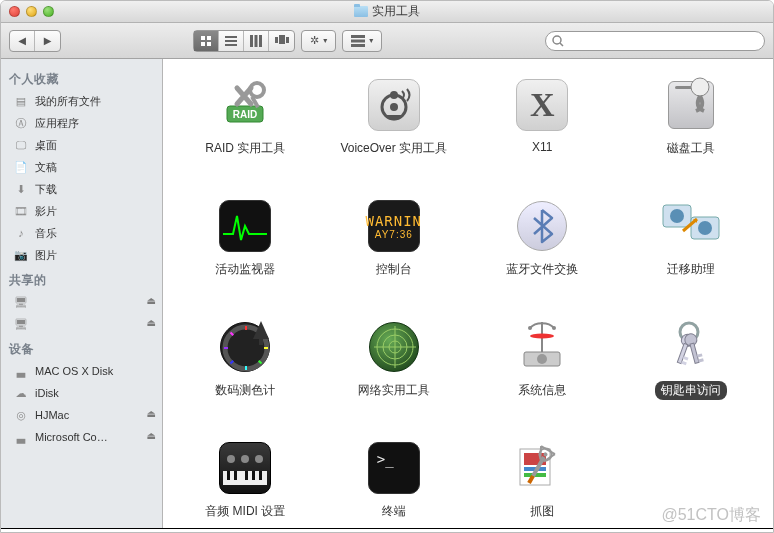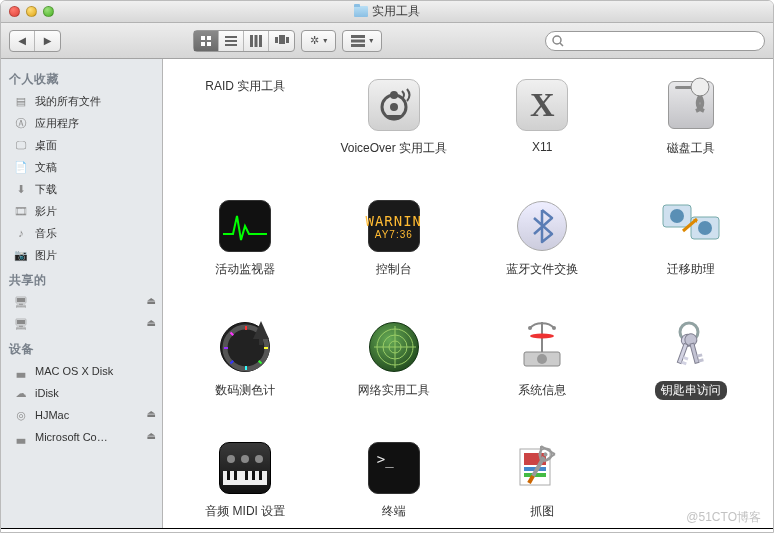--- a/index.html
+++ b/index.html
@@ -48,21 +48,21 @@
   .app-label { font-size: 12px; color: #333; text-align: center; padding: 1px 6px; border-radius: 8px; white-space: nowrap; }
   .app.selected .app-ico { filter: brightness(.95); }
   .app.selected .app-label { background: #404040; color: #fff; }
 
   
   .ico-square { width: 52px; height: 52px; border-radius: 10px; background: linear-gradient(#f0f0f0,#d0d0d0); border: 1px solid #bbb; display: flex; align-items: center; justify-content: center; font-size: 26px; color: #555; }
   .ico-round { width: 50px; height: 50px; border-radius: 50%; background: linear-gradient(#f0f0f0,#c8c8c8); border: 1px solid #aaa; display: flex; align-items: center; justify-content: center; font-size: 24px; color: #555; }
   .ico-hd { width: 46px; height: 48px; border-radius: 6px; background: linear-gradient(#e8e8ea,#c2c2c6); border: 1px solid #999; position: relative; }
   .ico-hd::after { content: ""; position: absolute; top: 4px; left: 6px; right: 6px; height: 3px; background: #888; border-radius: 2px; }
 
-  .watermark { position: absolute; right: 12px; bottom: 6px; font-size: 12px; color: #c2c2c2; pointer-events: none; }
+  .watermark { position: absolute; right: 12px; bottom: 6px; font-size: 16px; color: #c2c2c2; pointer-events: none; }
   .bottom-border { position:absolute; left:0; right:0; bottom:0; height:4px; border-top:1px solid #000; background:#fff; }
 </style>
 </head>
 <body>
 
 <div class="window">
 
   <div class="titlebar">
     <div class="traffic">
       <div class="dot red"></div>
@@ -204,20 +204,29 @@
         </div>
         <div class="side-item">
           <span class="side-ico">▃</span>
           <span>Microsoft Co…</span>
           <span class="eject">⏏</span>
         </div>
       </div>
     <div class="content">
       <div class="grid" id="grid">
           <div class="app">
+            <div class="app-ico">
+              <div><svg width="56" height="56">
+                  <rect x="10" y="30" width="36" height="16" rx="3" fill="#5a5" stroke="#383"></rect>
+                  <text x="28" y="42" text-anchor="middle" fill="#fff" font-size="10" font-weight="bold">RAID</text>
+                  <path d="M20 12 L34 28 M34 12 L20 28" stroke="#999" stroke-width="5" stroke-linecap="round"></path>
+                  <circle cx="40" cy="14" r="7" fill="none" stroke="#999" stroke-width="4"></circle>
+                  <rect x="36" y="20" width="4" height="12" fill="#999" transform="rotate(-30 38 26)"></rect>
+                </svg></div>
+            </div>
             <div class="app-label">RAID 实用工具</div>
           </div>
           <div class="app">
             <div class="app-ico">
               <div>
                 <div class="ico-square">
                   <svg width="40" height="40">
                     <circle cx="20" cy="22" r="12" fill="none" stroke="#555" stroke-width="3"></circle>
                     <circle cx="20" cy="22" r="4" fill="#555"></circle>
                     <path d="M28 6 Q32 10 28 14" stroke="#555" stroke-width="2" fill="none"></path>

